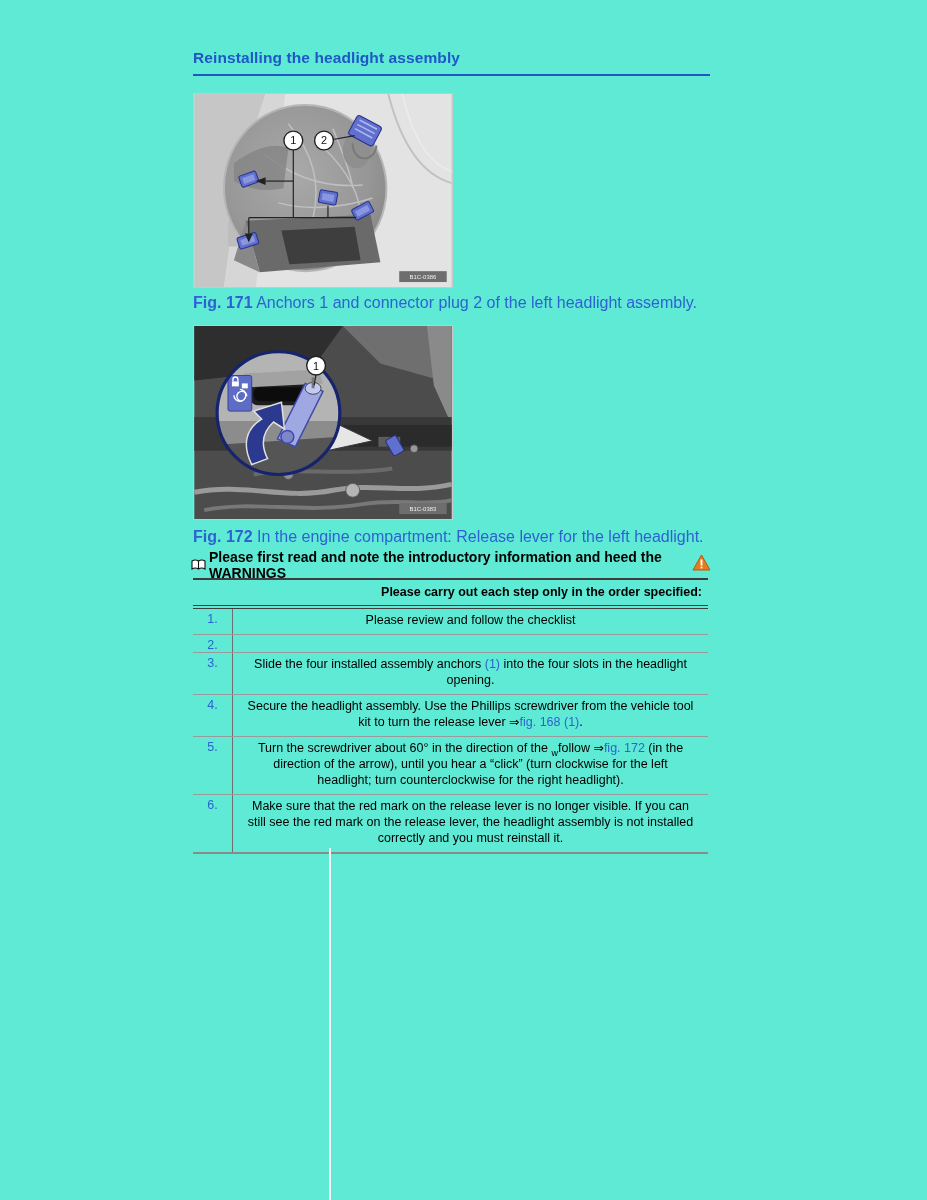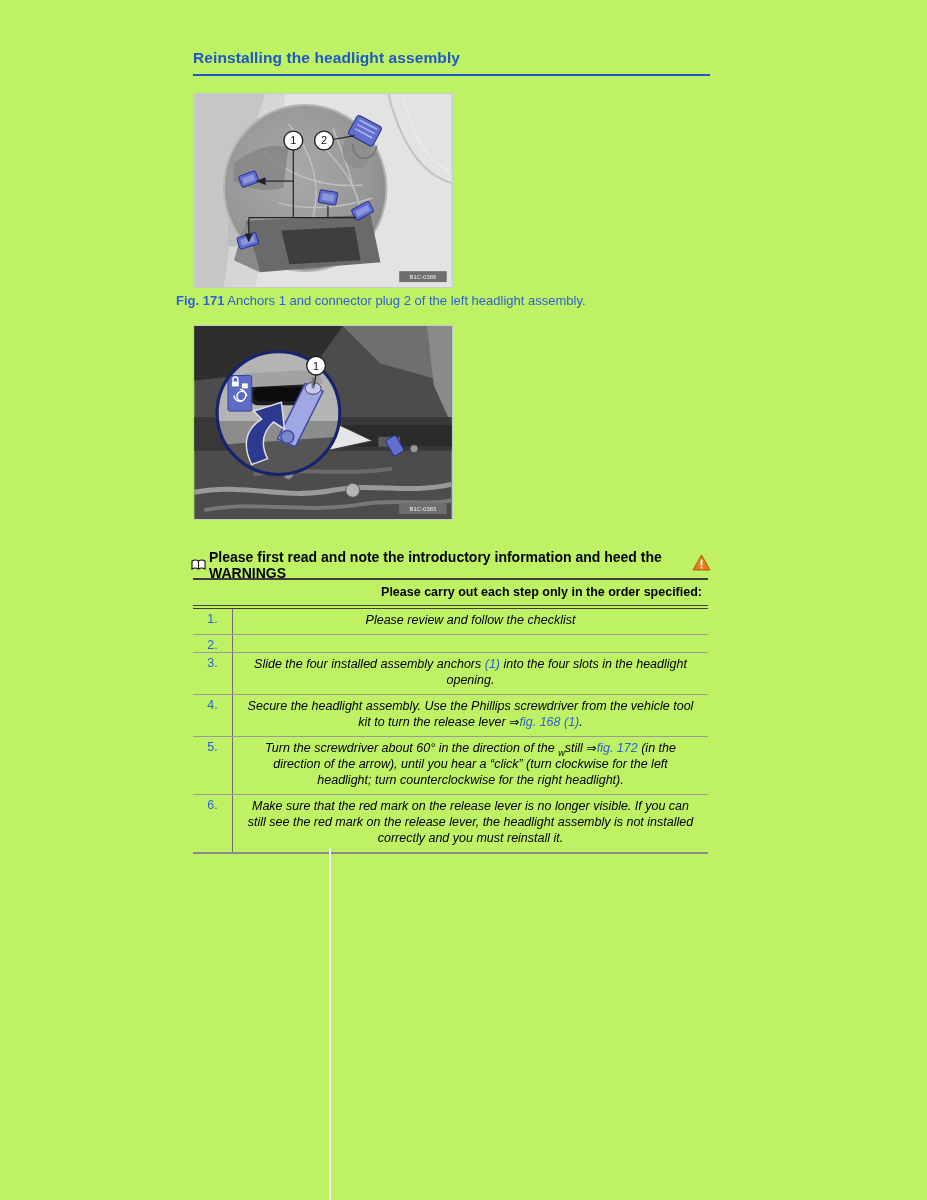--- a/index.html
+++ b/index.html
@@ -1,35 +1,35 @@
 <!DOCTYPE html>
 <html><head>
 <meta charset="utf-8">
 <style>
   html,body{margin:0;padding:0;background:#ffffff;}
   .page{
-    position:relative;width:927px;height:1200px;background:#bef264;
+    position:relative;width:927px;height:1200px;background:#5eead4;
     font-family:"Liberation Sans","DejaVu Sans",sans-serif;color:#000;
     overflow:hidden;
   }
   
   .title-block{
     position:absolute;left:193px;top:49px;width:517px;
     border-bottom:2px solid #1f57c6;padding-bottom:7px;
   }
   .title-block h1{
     margin:0;font-size:15.5px;font-weight:bold;color:#1f57c6;letter-spacing:.1px;
   }
   
   .figure{position:absolute;width:260px;height:195px;border:1px solid #c9c9c9;box-sizing:border-box;}
   .figure svg{display:block;width:100%;height:100%;}
   .fig1{left:193px;top:93px;}
   .fig2{left:193px;top:325px;}
   .caption{
-    position:absolute;left:176px;width:520px;font-size:13px;color:#2e62d2;line-height:1.2;
+    position:absolute;left:193px;width:520px;font-size:16px;color:#2e62d2;line-height:1.2;
   }
   .caption b{font-weight:bold;}
   .cap1{top:293px;}
   .cap2{top:527px;}
   
   .note{
     position:absolute;left:191px;top:549px;width:520px;
     font-size:14px;font-weight:bold;color:#000;display:flex;align-items:center;gap:3px;
   }
   .note .book{flex:none;display:inline-block;margin-top:1px;}
@@ -44,21 +44,21 @@
     font-weight:bold;text-align:right;padding:5px 6px 6px;
     border-bottom:4px double #3d3d3d;
   }
   .trow{display:flex;}
   .trow + .trow{border-top:1px solid #9a9a9a;}
   .tnum{
     flex:none;width:40px;box-sizing:border-box;text-align:center;color:#2e62d2;
     padding-top:3px;border-right:1px solid #6f6f6f;
   }
   .tcell{
-    flex:1;text-align:center;padding:3px 12px 6px;line-height:1.28;font-style:italic;
+    flex:1;text-align:center;padding:3px 12px 6px;line-height:1.28;
   }
   .tcell .link{color:#2e62d2;}
   .tcell sub{font-size:9px;line-height:0;}
   
   .fold-line{position:absolute;left:329px;top:848px;width:2px;height:352px;background:#f4f4f4;}
 </style>
 </head>
 <body>
 
 <div class="page">
@@ -236,20 +236,24 @@
       <g>
         <circle cx="123" cy="40" r="9.5" fill="#ffffff" stroke="#222" stroke-width="1.4"></circle>
         <text x="123" y="44" text-anchor="middle" font-size="11" font-family="Liberation Sans, sans-serif" fill="#111">1</text>
       </g>
 
       <g>
         <rect x="207" y="179" width="48" height="11" fill="#6e6e6e"></rect>
         <text x="231" y="187" text-anchor="middle" font-size="6" font-family="Liberation Sans, sans-serif" fill="#efefef">B1C-0383</text>
       </g>
     </svg>
+  </div>
+  <div class="caption cap2">
+    <b>Fig. 172</b>
+    <span>In the engine compartment: Release lever for the left headlight.</span>
   </div>
 
   <div class="note">
     <span class="book">
       <svg width="15" height="12" viewBox="0 0 15 12">
         <path d="M1,2 C3,0.8 5.5,0.8 7.5,2 C9.5,0.8 12,0.8 14,2 L14,10 C12,8.8 9.5,8.8 7.5,10 C5.5,8.8 3,8.8 1,10 Z" fill="#ffffff" stroke="#111" stroke-width="1.1"></path>
         <line x1="7.5" y1="2" x2="7.5" y2="10" stroke="#111" stroke-width="1.1"></line>
       </svg>
     </span>
     <span>Please first read and note the introductory information and heed the WARNINGS</span>
@@ -275,21 +279,21 @@
         <div class="trow">
           <div class="tnum">3.</div>
           <div class="tcell"><span>Slide the four installed assembly anchors </span><span class="link">(1)</span><span> into the four slots in the headlight opening.</span></div>
         </div>
         <div class="trow">
           <div class="tnum">4.</div>
           <div class="tcell"><span>Secure the headlight assembly. Use the Phillips screwdriver from the vehicle tool kit  to turn the release lever ⇒</span><span class="link">fig. 168 (1)</span><span>.</span></div>
         </div>
         <div class="trow">
           <div class="tnum">5.</div>
-          <div class="tcell"><span>Turn the screwdriver about 60° in the direction of the </span><sub>w</sub><span>still ⇒</span><span class="link">fig. 172</span><span> (in the direction of the arrow), until you hear a “click” (turn clockwise for the left headlight; turn counterclockwise for the right headlight).</span></div>
+          <div class="tcell"><span>Turn the screwdriver about 60° in the direction of the </span><sub>w</sub><span>follow ⇒</span><span class="link">fig. 172</span><span> (in the direction of the arrow), until you hear a “click” (turn clockwise for the left headlight; turn counterclockwise for the right headlight).</span></div>
         </div>
         <div class="trow">
           <div class="tnum">6.</div>
           <div class="tcell"><span>Make sure that the red mark on the release lever is no longer visible. If you can still see the red mark on the release lever, the headlight assembly is not installed correctly and you must reinstall it.</span></div>
         </div>
       </div>
   </div>
 
   <div class="fold-line"></div>
 </div>

